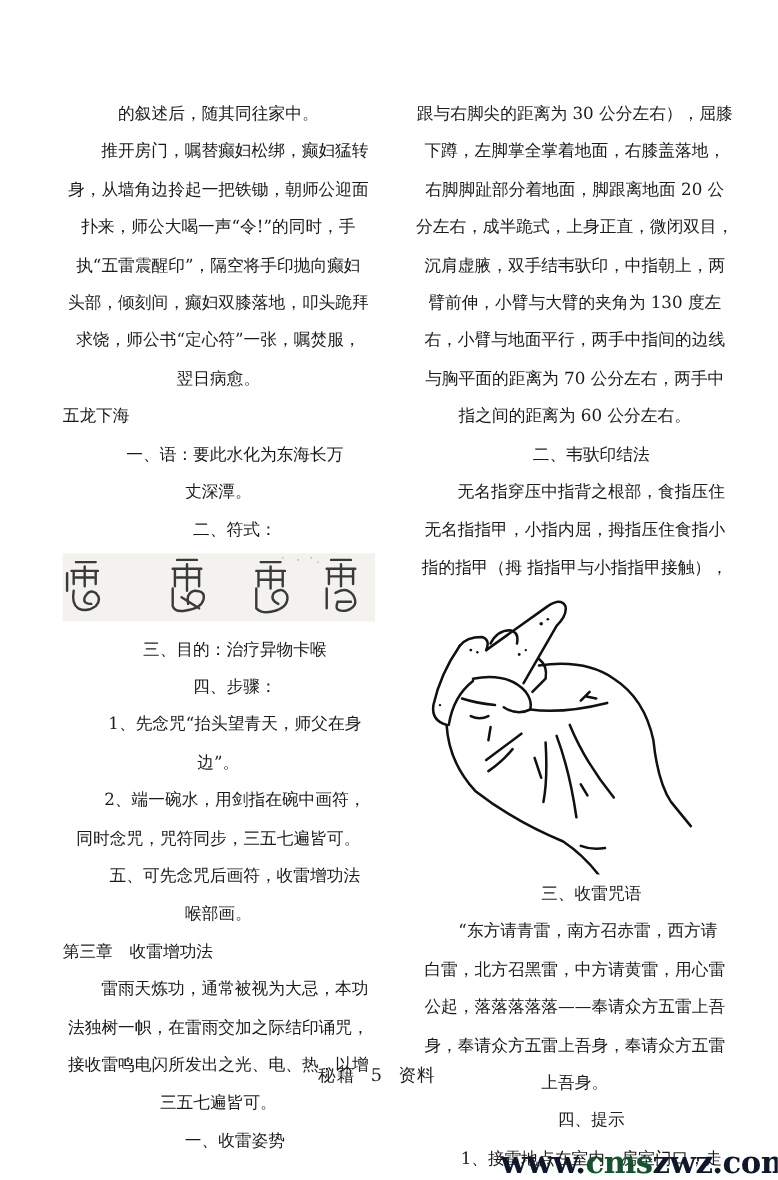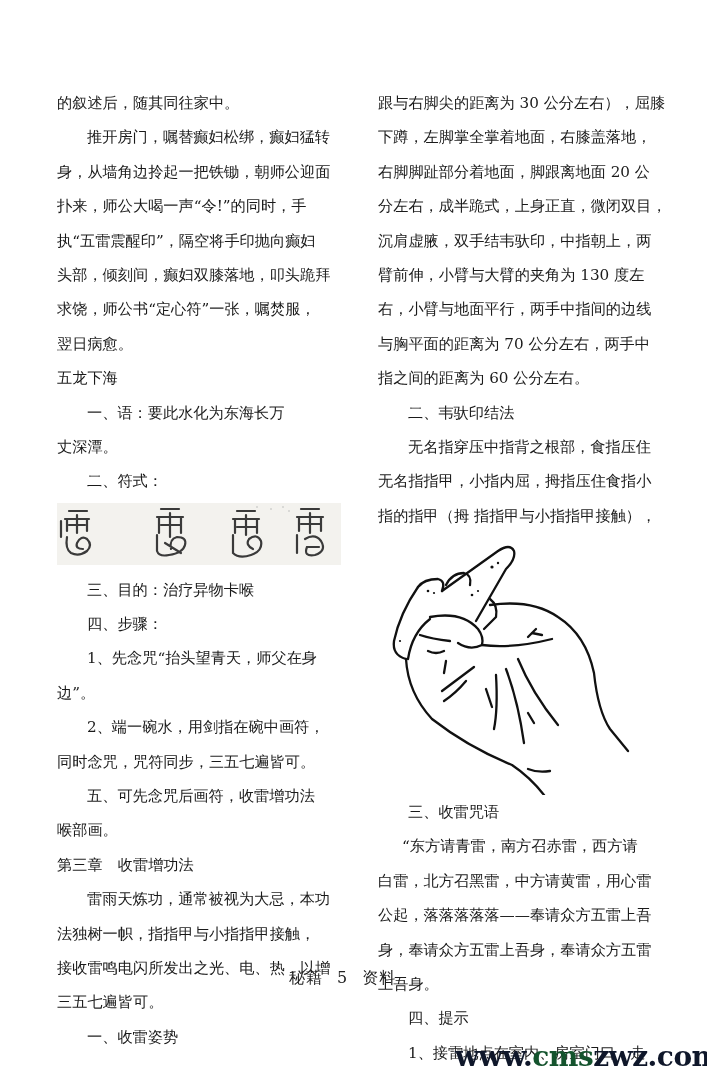--- a/index.html
+++ b/index.html
@@ -1,21 +1,21 @@
 <!DOCTYPE html>
 <html><head>
 <meta charset="utf-8">
 <style>
   html, body { margin: 0; padding: 0; background: #ffffff; }
   body { width: 707px; height: 1073px; position: relative; overflow: hidden;
          font-family: "DejaVu Serif", "Liberation Serif", serif; color: #1a1a1a; }
   .col { position: absolute; top: 86px; font-size: 15.2px; line-height: 34.4px; }
   .col.left { left: 57px; width: 283px; }
   .col.right { left: 378px; width: 289px; }
-  .line { height: 34.4px; white-space: nowrap; overflow: visible; display: block; }
+  .line { height: 34.4px; white-space: nowrap; overflow: visible; display: block; text-align: center; }
   .indent { padding-left: 30px; }
   .indent-q { padding-left: 24px; }
   .center { text-align: left; }
   .fu-strip { position: relative; height: 62px; margin: 4px 0 8px 0; background: #f3f2ee; width: 284px; }
   .fu-strip svg { position: absolute; left: 0; top: 0; }
   .hand { position: relative; height: 262px; width: 300px; margin-left: -6px; }
   .hand svg { position: absolute; left: 0; top: 0; }
   .footer { position: absolute; left: 289px; top: 968px; font-size: 16px; color: #222; letter-spacing: 1px; }
   .footer span { display: inline-block; }
   .footer .num { margin: 0 14px; }
@@ -70,21 +70,21 @@
       <div class="line indent">三、目的：治疗异物卡喉</div>
       <div class="line indent">四、步骤：</div>
       <div class="line indent">1、先念咒“抬头望青天，师父在身</div>
       <div class="line">边”。</div>
       <div class="line indent">2、端一碗水，用剑指在碗中画符，</div>
       <div class="line">同时念咒，咒符同步，三五七遍皆可。</div>
       <div class="line indent">五、可先念咒后画符，收雷增功法</div>
       <div class="line">喉部画。</div>
       <div class="line center">第三章　收雷增功法</div>
       <div class="line indent">雷雨天炼功，通常被视为大忌，本功</div>
-      <div class="line">法独树一帜，指指甲与小指指甲接触，</div>
+      <div class="line">法独树一帜，在雷雨交加之际结印诵咒，</div>
       <div class="line">接收雷鸣电闪所发出之光、电、热，以增</div>
       <div class="line">三五七遍皆可。</div>
       <div class="line indent">一、收雷姿势</div>
     </div>
 </div>
 
 <div class="col right">
   <div id="right-lines">
       <div class="line">跟与右脚尖的距离为 30 公分左右），屈膝</div>
       <div class="line">下蹲，左脚掌全掌着地面，右膝盖落地，</div>

